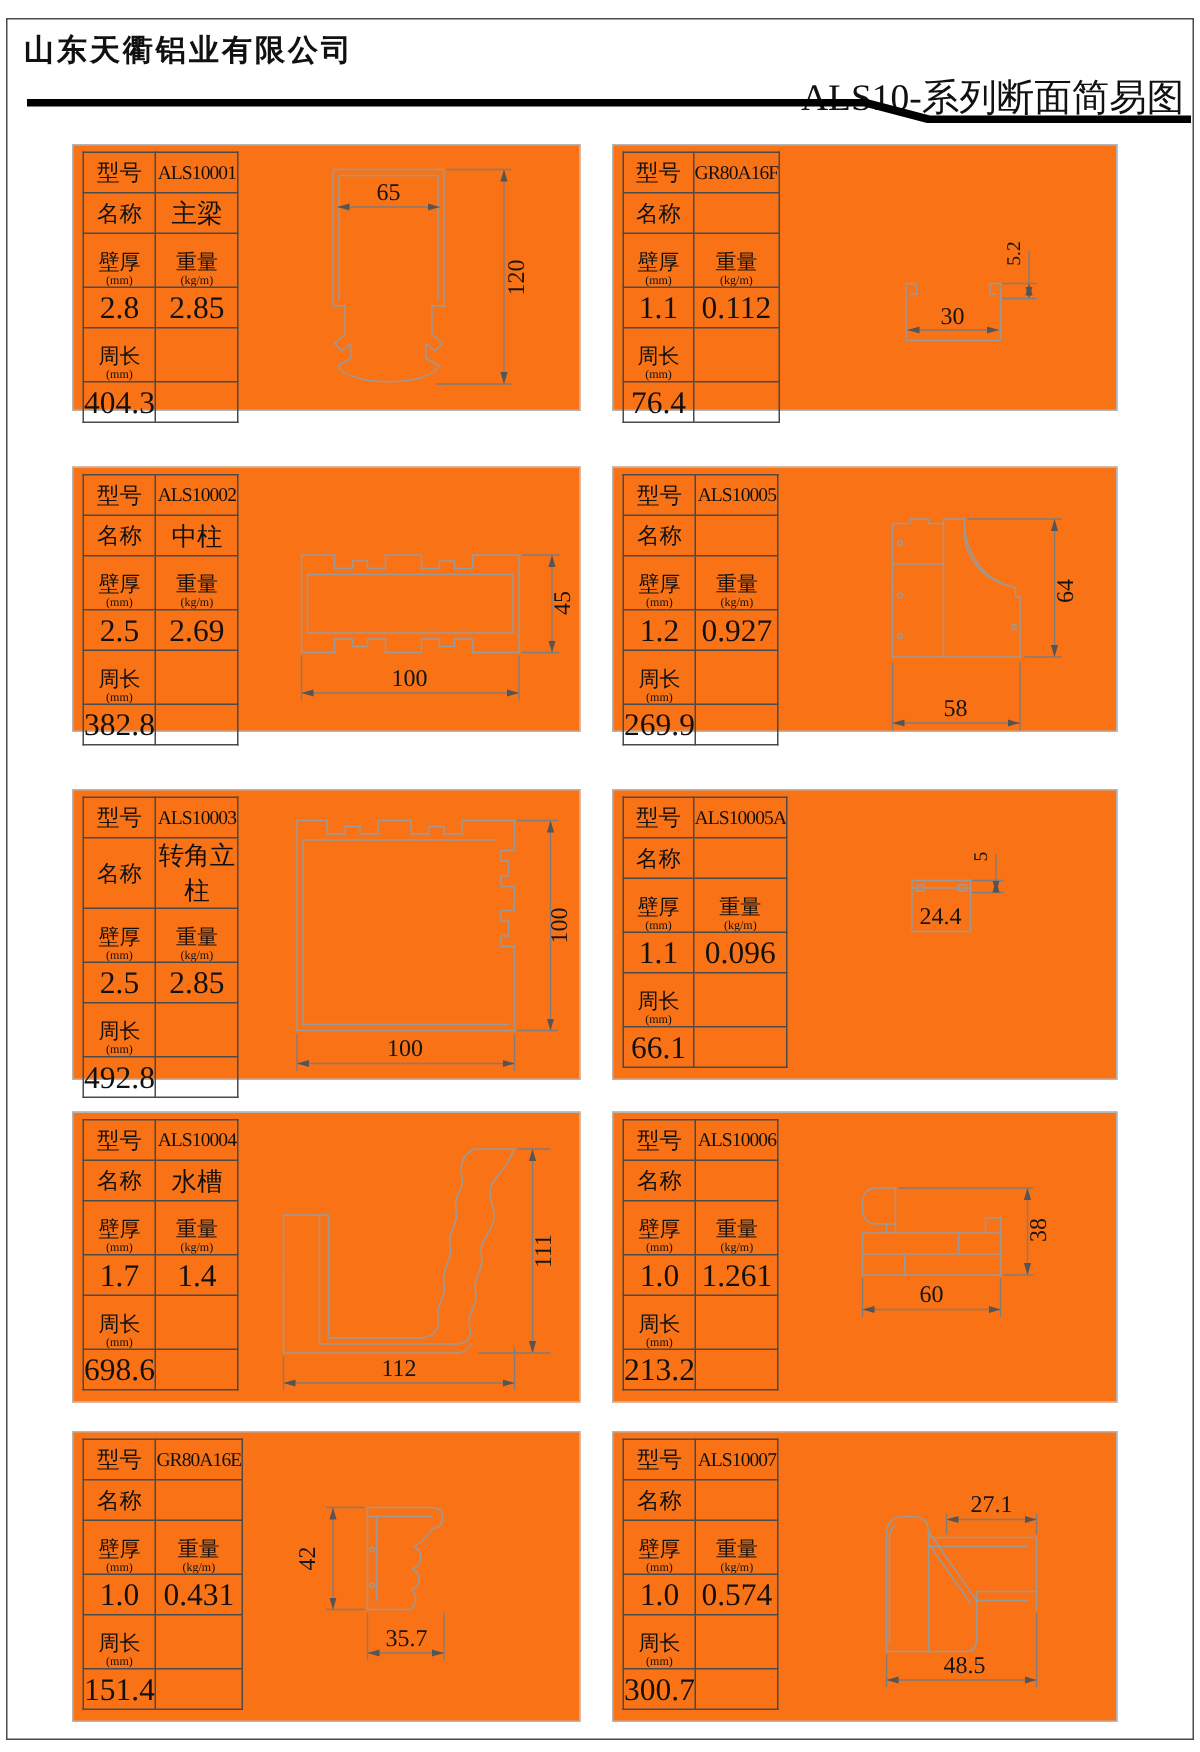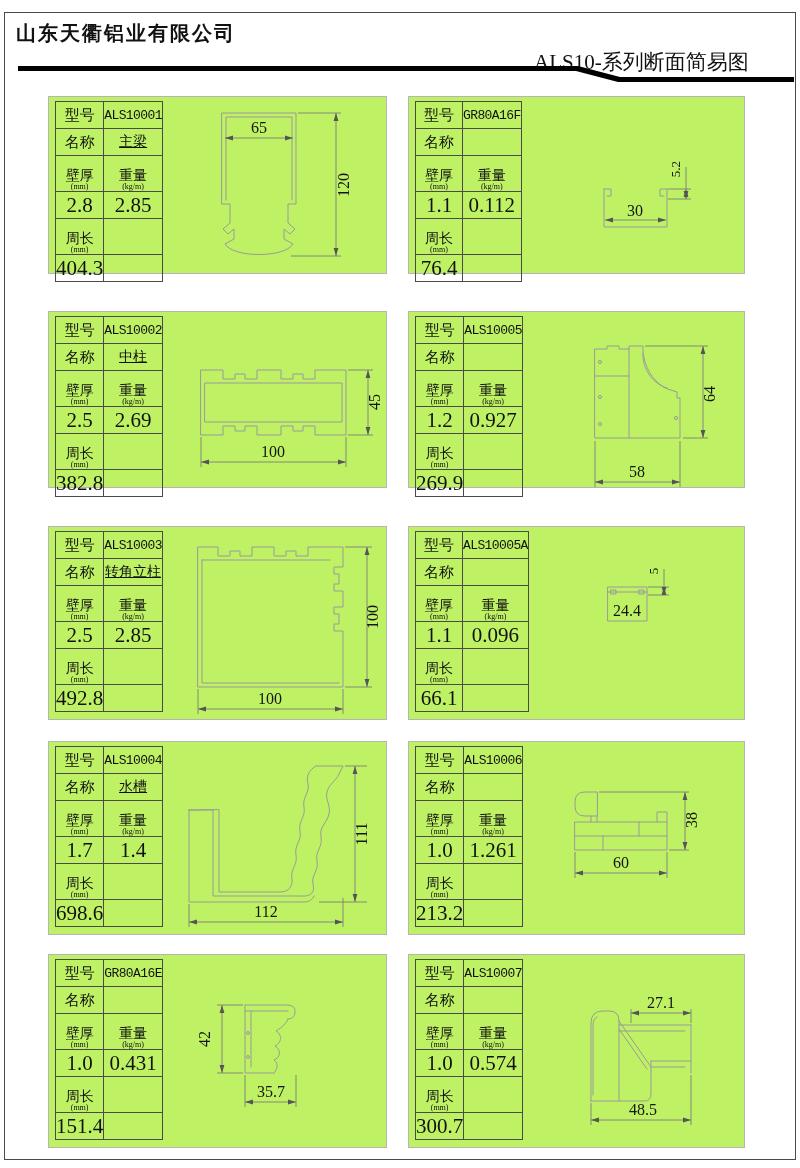--- a/index.html
+++ b/index.html
@@ -2,31 +2,31 @@
 <html><head>
 <meta charset="utf-8">
 <style>
   html,body{margin:0;padding:0;background:#fff;}
   body{width:800px;height:1168px;position:relative;overflow:hidden;
        font-family:"Liberation Serif","DejaVu Serif",serif;color:#111;}
   .frame{position:absolute;left:4px;top:12px;width:790px;height:1146px;
          border:1px solid #4a4a4a;}
   .company{position:absolute;left:16px;top:20px;font-size:20px;font-weight:bold;
            letter-spacing:2px;white-space:nowrap;}
-  .series{position:absolute;left:534px;top:48px;font-size:21px;white-space:nowrap;}
+  .series{position:absolute;left:534px;top:48px;font-size:25px;white-space:nowrap;}
   .hdrbar{position:absolute;left:0;top:0;}
-  .cell{position:absolute;border:1px solid #b5b5b5;background:#bef264;}
+  .cell{position:absolute;border:1px solid #b5b5b5;background:#f97316;}
   .ptable{position:absolute;left:6px;top:4px;border-collapse:collapse;
           table-layout:fixed;}
   .ptable td{border:1px solid #4a4a4a;padding:0;text-align:center;
              vertical-align:middle;overflow:hidden;}
   tr.ra td{height:26px;} tr.rb td{height:30px;}
   .lbl{font-size:15px;}
-  .val{font-size:13px;letter-spacing:-0.6px;font-family:Liberation Mono, monospace;}
-  .cname{font-size:14px;text-decoration:underline;}
+  .val{font-size:13px;letter-spacing:-0.6px;}
+  .cname{font-size:17px;}
   .num{font-size:21px;}
   .l2main{font-size:14px;line-height:15px;margin-top:12px;}
   .unit{font-size:8px;line-height:8px;}
   .draw{position:absolute;}
   .pf{fill:none;stroke:#9a9a9a;stroke-width:1;stroke-linejoin:round;stroke-linecap:round;}
   .dl{stroke:#7d7d7d;stroke-width:0.9;fill:none;}
   .dt{font-family:"Liberation Serif","DejaVu Serif",serif;font-size:16px;fill:#151515;}
   .dts{font-size:13px;}
 </style>
 </head>

